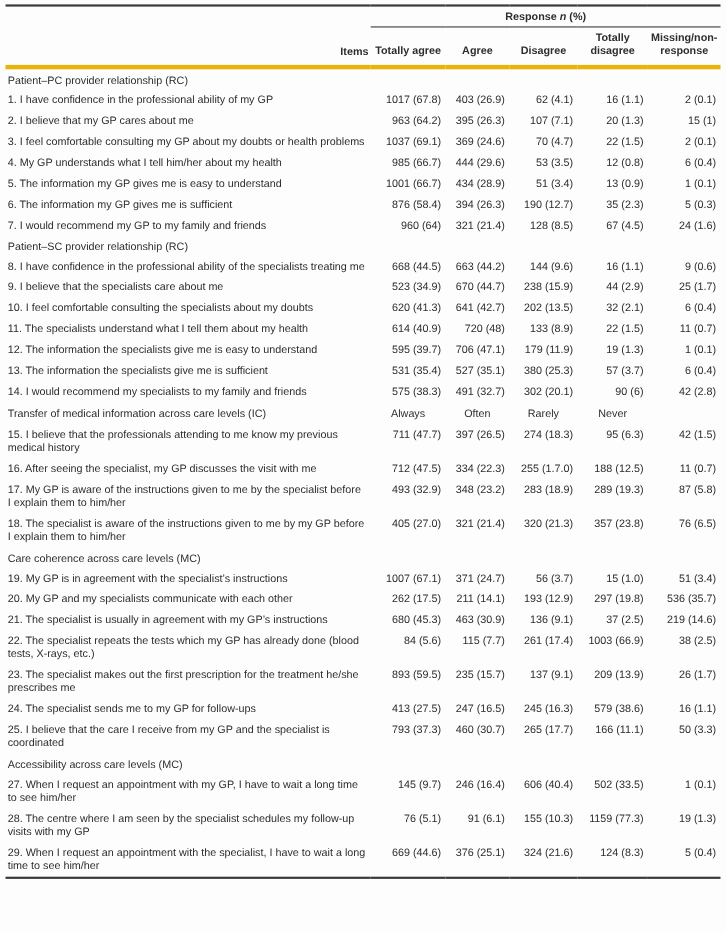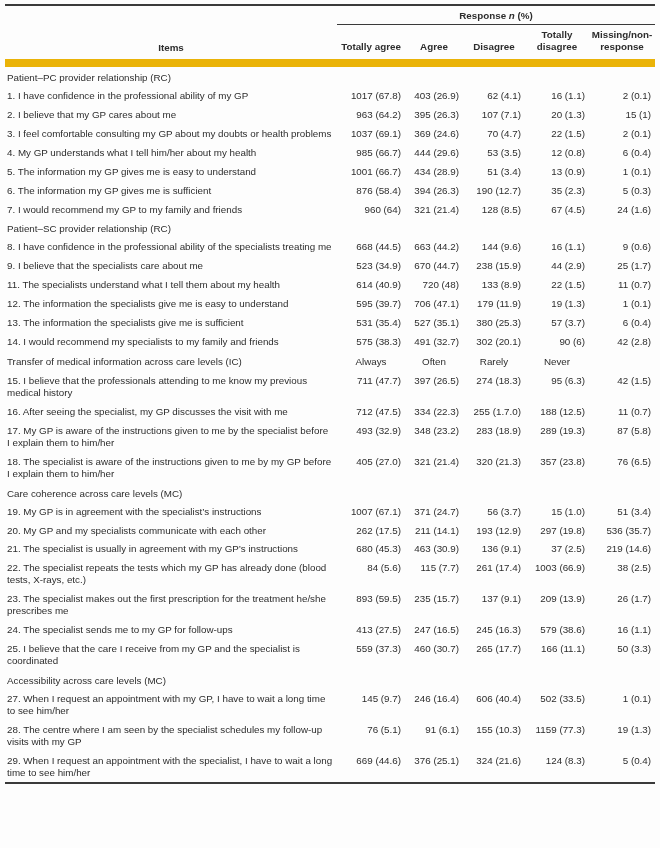--- a/index.html
+++ b/index.html
@@ -37,23 +37,23 @@
   }
   .span-header {
     font-weight: bold;
     text-align: center;
     padding: 4px 0 3px 0;
     border-bottom: 1px solid #3a3a3a;
     font-size: 9.8px;
   }
   .span-header i { font-style: italic; }
   .items-spacer { border: none; }
-  .hdr-bottom { border-bottom: 8px solid #eab308; }
+  .hdr-bottom { border-bottom: 4px solid #eab308; }
   th.items-h {
-    text-align: center;
+    text-align: right;
     vertical-align: bottom;
     font-weight: bold;
     padding: 4px 2px 6px 2px;
   }
   th.col-h {
     text-align: center;
     vertical-align: bottom;
     font-weight: bold;
     padding: 4px 1px 6px 1px;
     line-height: 1.22;
@@ -192,20 +192,28 @@
         </tr>
         <tr>
           <td class="item-label">9. I believe that the specialists care about me</td>
           <td class="val">523 (34.9)</td>
           <td class="val">670 (44.7)</td>
           <td class="val">238 (15.9)</td>
           <td class="val">44 (2.9)</td>
           <td class="val">25 (1.7)</td>
         </tr>
         <tr>
+          <td class="item-label">10. I feel comfortable consulting the specialists about my doubts</td>
+          <td class="val">620 (41.3)</td>
+          <td class="val">641 (42.7)</td>
+          <td class="val">202 (13.5)</td>
+          <td class="val">32 (2.1)</td>
+          <td class="val">6 (0.4)</td>
+        </tr>
+        <tr>
           <td class="item-label">11. The specialists understand what I tell them about my health</td>
           <td class="val">614 (40.9)</td>
           <td class="val">720 (48)</td>
           <td class="val">133 (8.9)</td>
           <td class="val">22 (1.5)</td>
           <td class="val">11 (0.7)</td>
         </tr>
         <tr>
           <td class="item-label">12. The information the specialists give me is easy to understand</td>
           <td class="val">595 (39.7)</td>
@@ -321,21 +329,21 @@
         <tr>
           <td class="item-label">24. The specialist sends me to my GP for follow-ups</td>
           <td class="val">413 (27.5)</td>
           <td class="val">247 (16.5)</td>
           <td class="val">245 (16.3)</td>
           <td class="val">579 (38.6)</td>
           <td class="val">16 (1.1)</td>
         </tr>
         <tr>
           <td class="item-label">25. I believe that the care I receive from my GP and the specialist is coordinated</td>
-          <td class="val">559 (37.3)</td>
+          <td class="val">793 (37.3)</td>
           <td class="val">460 (30.7)</td>
           <td class="val">265 (17.7)</td>
           <td class="val">166 (11.1)</td>
           <td class="val">50 (3.3)</td>
         </tr>
         <tr>
           <td class="section-label">Accessibility across care levels (MC)</td>
           <td class="val"></td>
           <td class="val"></td>
           <td class="val"></td>

